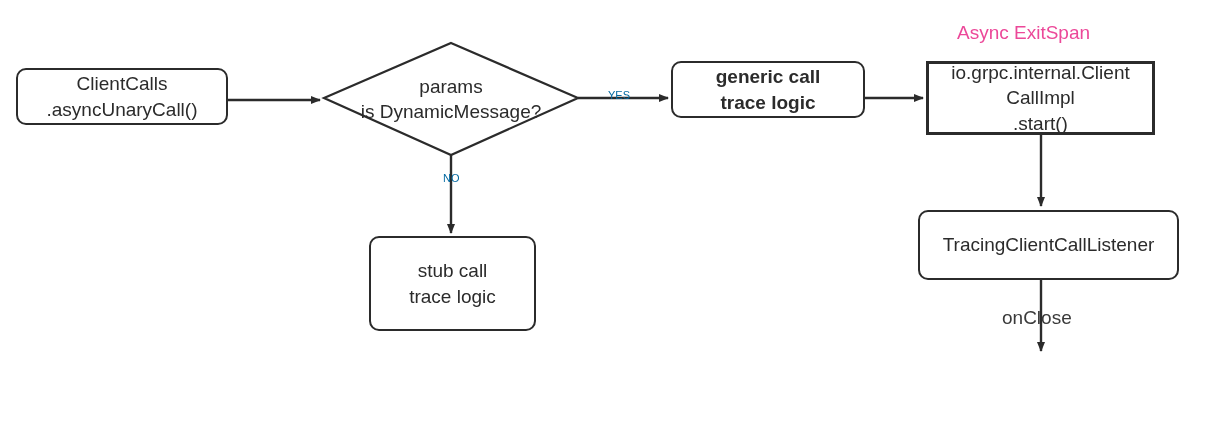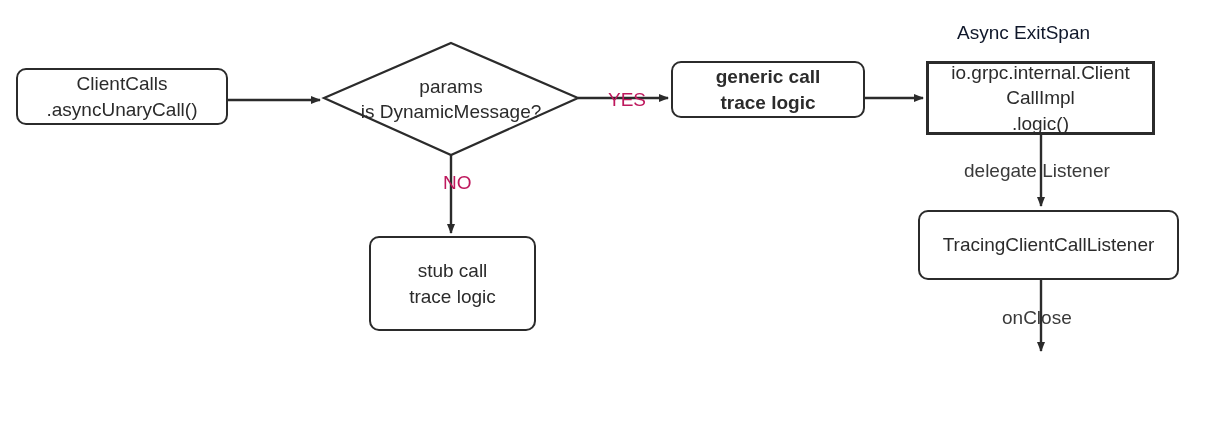--- a/index.html
+++ b/index.html
@@ -63,22 +63,22 @@
     white-space: pre-line;
     line-height: 1.32;
   }
   .edge-label {
     position: absolute;
     color: #3a3a3a;
     font-size: 19px;
     white-space: nowrap;
   }
   .edge-label.small {
-    font-size: 19px;
-    color: #be185d;
+    font-size: 11px;
+    color: #0369a1;
   }
   .annotation {
     position: absolute;
     font-size: 19px;
     white-space: nowrap;
   }
 </style>
 </head>
 <body>
 
@@ -131,26 +131,25 @@
   <div class="edge-label small" style="left:443px; top:172px;">NO</div>
 
   <div class="edge-label small" style="left:608px; top:89px;">YES</div>
 
   <div class="node rounded" style="left:369px; top:236px; width:167px; height:95px;">stub call
 trace logic</div>
 
   <div class="node rounded" style="left:671px; top:61px; width:194px; height:57px;font-weight:bold;">generic call
 trace logic</div>
 
-  <div class="annotation" style="left:957px; top:22px; color:#0f172a;text-align:right;">Async ExitSpan</div>
+  <div class="annotation" style="left:957px; top:22px; color:#ec4899;text-align:right;">Async ExitSpan</div>
 
   <div class="node sharp" style="left:926px; top:61px; width:229px; height:74px;">io.grpc.internal.Client
 CallImpl
-.logic()</div>
+.start()</div>
 
-  <div class="edge-label" style="left:964px; top:160px;">delegate Listener</div>
 
   <div class="node rounded" style="left:918px; top:210px; width:261px; height:70px;">TracingClientCallListener</div>
 
   <div class="edge-label" style="left:1002px; top:307px;">onClose</div>
 
 
 </div>
 
 </body></html>

